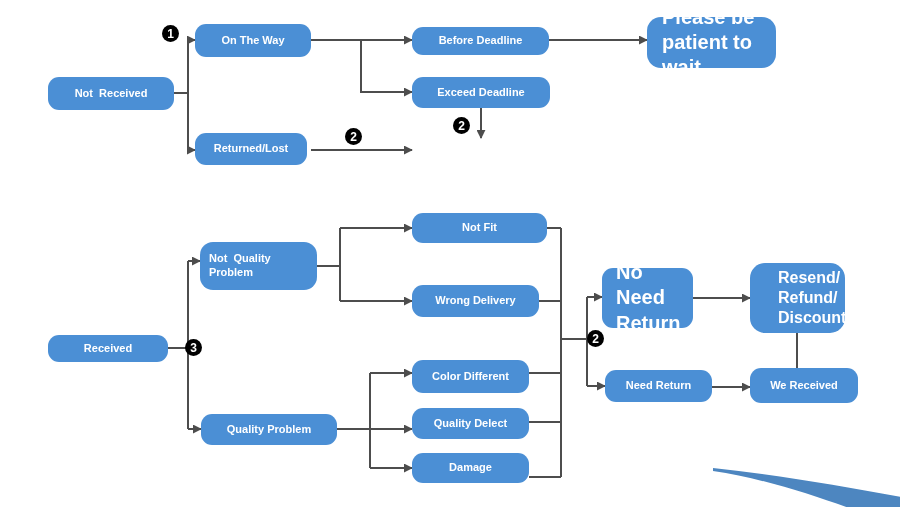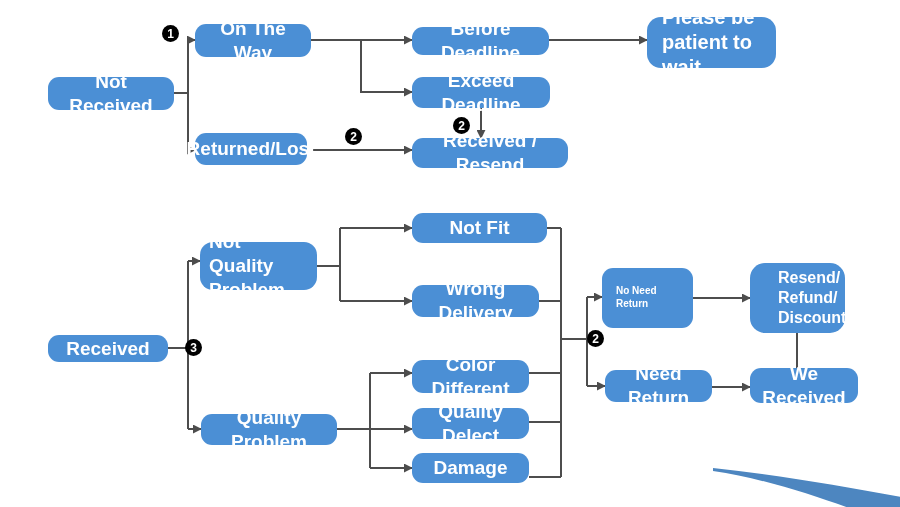--- a/index.html
+++ b/index.html
@@ -28,21 +28,21 @@
   .node {
     position: absolute;
     box-sizing: border-box;
     background: var(--node-fill, #4b8fd5);
     color: var(--node-text, #ffffff);
     border-radius: 11px;
     display: flex;
     align-items: center;
     justify-content: center;
     text-align: center;
-    font-size: 19px;
+    font-size: 11px;
     font-weight: bold;
     line-height: 1.26;
     white-space: pre-wrap;
     padding: 2px 4px;
   }
   .node.left {
     justify-content: flex-start;
     text-align: left;
   }
   .step-marker {
@@ -116,32 +116,31 @@
     <path class="swoosh" d="M713,468 C780,475 842,486 902,497 L902,509 L852,509 C812,495 762,478 713,471 Z"></path>
   </svg>
 
   <div class="node" style="left:48px;top:77px;width:126px;height:33px">Not  Received</div>
   <div class="node" style="left:195px;top:24px;width:116px;height:33px">On The Way</div>
   <div class="node" style="left:195px;top:133px;width:112px;height:32px">Returned/Lost</div>
   <div class="node" style="left:412px;top:27px;width:137px;height:28px">Before Deadline</div>
   <div class="node" style="left:412px;top:77px;width:138px;height:31px">Exceed Deadline</div>
   <div class="node left" style="left:647px;top:17px;width:129px;height:51px;border-radius:14px;padding-left:15px;font-size:20px">Please be
 patient to wait</div>
-  <div class="node" style="left:412px;top:138px;width:156px;height:30px">Recelved / Resend</div>
 
   <div class="node" style="left:48px;top:335px;width:120px;height:27px">Received</div>
   <div class="node left" style="left:200px;top:242px;width:117px;height:48px;border-radius:13px;padding-left:9px">Not  Quality
 Problem</div>
   <div class="node" style="left:412px;top:213px;width:135px;height:30px">Not Fit</div>
   <div class="node" style="left:412px;top:285px;width:127px;height:32px">Wrong Delivery</div>
   <div class="node" style="left:201px;top:414px;width:136px;height:31px">Quality Problem</div>
   <div class="node" style="left:412px;top:360px;width:117px;height:33px">Color Different</div>
   <div class="node" style="left:412px;top:408px;width:117px;height:31px">Quality Delect</div>
   <div class="node" style="left:412px;top:453px;width:117px;height:30px">Damage</div>
-  <div class="node left" style="left:602px;top:268px;width:91px;height:60px;border-radius:11px;padding-left:14px;font-size:10px">No Need
+  <div class="node left" style="left:602px;top:268px;width:91px;height:60px;border-radius:11px;padding-left:14px;font-size:20px">No Need
 Return</div>
   <div class="node left" style="left:750px;top:263px;width:95px;height:70px;border-radius:15px;padding-left:28px;font-size:16px">Resend/
 Refund/
 Discount</div>
   <div class="node" style="left:605px;top:370px;width:107px;height:32px">Need Return</div>
   <div class="node" style="left:750px;top:368px;width:108px;height:35px">We Received</div>
 
   <span class="step-marker" style="left:162px;top:25px">1</span>
   <span class="step-marker" style="left:345px;top:128px">2</span>
   <span class="step-marker" style="left:453px;top:117px">2</span>

